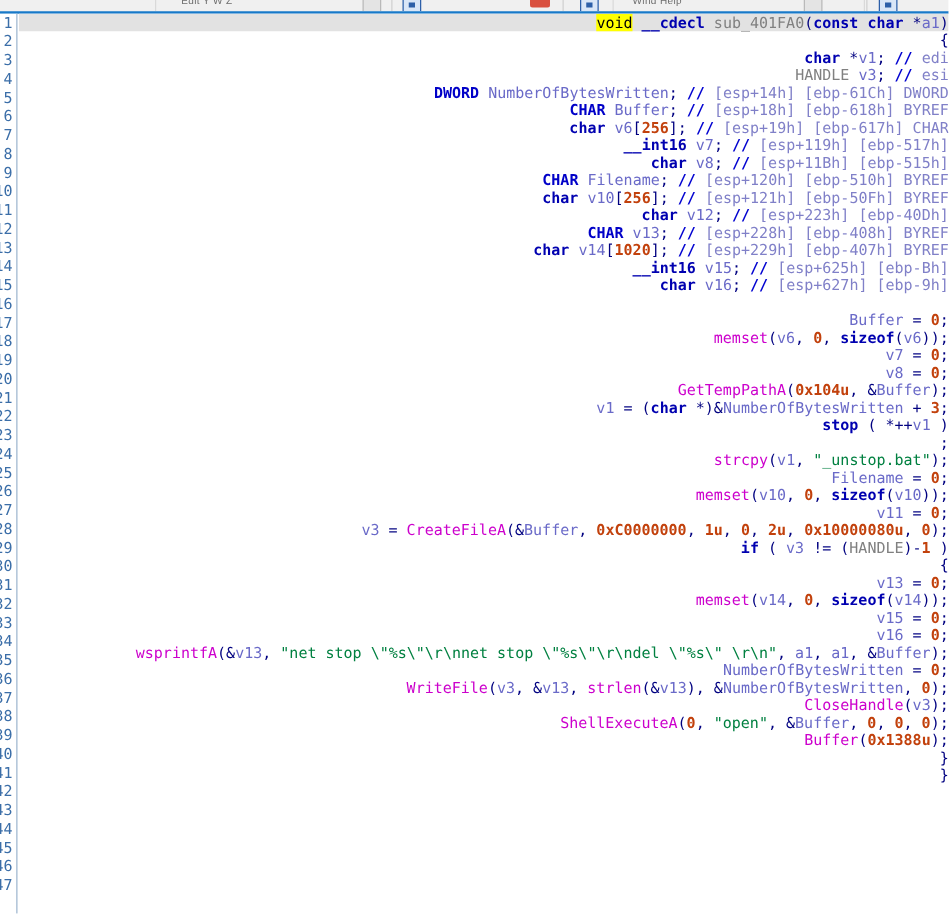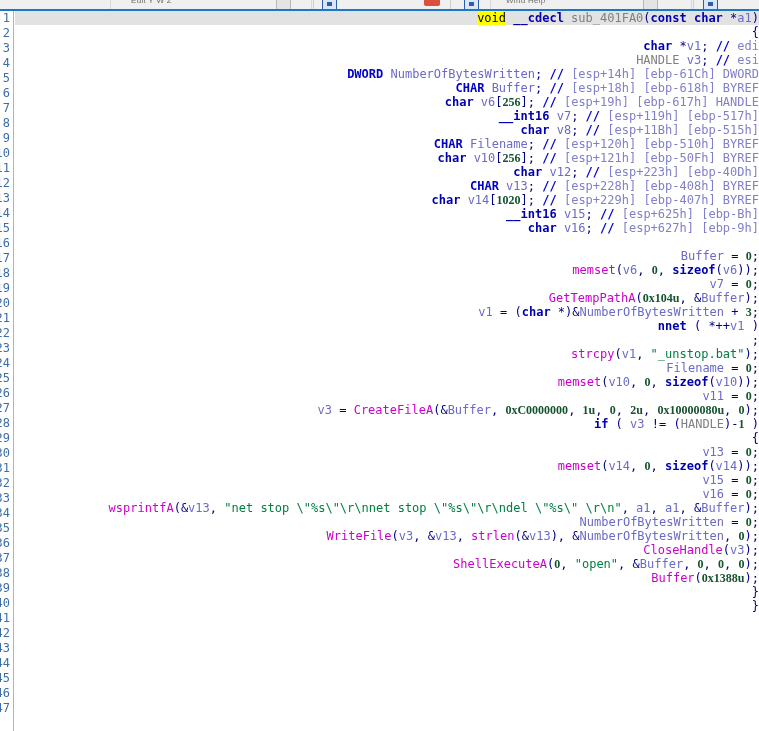--- a/index.html
+++ b/index.html
@@ -154,40 +154,40 @@
     background: #e2e2e2;
   }
 
   
   .t-kw      { color: #0000b0; font-weight: bold; }   
   .t-type    { color: #808080; }                      
   .t-type-b  { color: #0000c8; font-weight: bold; }   
   .t-var     { color: #6a6ac8; }                      
   .t-fn      { color: #cc00cc; }
   .t-str     { color: #008040; }                      
-  .t-num     { color: #14532d; font-weight: bold; font-family: Liberation Serif, serif; }   
+  .t-num     { color: #c2410c; font-weight: bold; }   
   .t-cmt     { color: #8080c8; }                      
   .t-cmtsl   { color: #0000d0; font-weight: bold; }   
   .t-punct   { color: #000080; }
   .t-fname   { color: #808080; }                      
   .t-hl      { background: #ffff00; color: #000000; } 
 
   .scrollbar-v {
     position: absolute;
     top: 0; right: 0;
     width: 0px; height: 100%;
   }
 </style>
 </head>
 <body>
 
 <div id="app">
 
   <div class="toolbar-strip">
-    <div class="tb-group" style="left:110px; width:200px;">
+    <div class="tb-group" style="left:124px; width:200px;">
       <div class="tb-ghost-text" style="left:20px;">Edit  Y  W  Z</div>
       <div class="tb-btn" style="left:165px;"></div>
     </div>
     <div class="tb-sep" style="left:313px;"></div>
     <div class="tb-ico-blue" style="left:322px;"></div>
     <div class="tb-ico-red" style="left:424px;"></div>
     <div class="tb-sep" style="left:450px;"></div>
     <div class="tb-ico-blue" style="left:464px;"></div>
     <div class="tb-group" style="left:490px; width:200px;">
       <div class="tb-ghost-text" style="left:15px;">Wind  Help</div>
@@ -252,37 +252,38 @@
     </div>
 
     <div class="code-area">
       <div class="code-lines" id="code-lines">
           <div class="cline current"><span class="t-hl">void</span> <span class="t-kw">__cdecl</span> <span class="t-fname">sub_401FA0</span><span class="t-punct">(</span><span class="t-kw">const</span> <span class="t-kw">char</span> <span class="t-punct">*</span><span class="t-var">a1</span><span class="t-punct">)</span></div>
           <div class="cline"><span class="t-punct">{</span></div>
           <div class="cline">  <span class="t-kw">char</span> <span class="t-punct">*</span><span class="t-var">v1</span><span class="t-punct">;</span> <span class="t-cmtsl">//</span><span class="t-cmt"> edi</span></div>
           <div class="cline">  <span class="t-type">HANDLE</span> <span class="t-var">v3</span><span class="t-punct">;</span> <span class="t-cmtsl">//</span><span class="t-cmt"> esi</span></div>
           <div class="cline">  <span class="t-type-b">DWORD</span> <span class="t-var">NumberOfBytesWritten</span><span class="t-punct">;</span> <span class="t-cmtsl">//</span><span class="t-cmt"> [esp+14h] [ebp-61Ch] DWORD</span></div>
           <div class="cline">  <span class="t-type-b">CHAR</span> <span class="t-var">Buffer</span><span class="t-punct">;</span> <span class="t-cmtsl">//</span><span class="t-cmt"> [esp+18h] [ebp-618h] BYREF</span></div>
-          <div class="cline">  <span class="t-kw">char</span> <span class="t-var">v6</span><span class="t-punct">[</span><span class="t-num">256</span><span class="t-punct">]</span><span class="t-punct">;</span> <span class="t-cmtsl">//</span><span class="t-cmt"> [esp+19h] [ebp-617h] HANDLE</span></div>
+          <div class="cline">  <span class="t-kw">char</span> <span class="t-var">v6</span><span class="t-punct">[</span><span class="t-num">256</span><span class="t-punct">]</span><span class="t-punct">;</span> <span class="t-cmtsl">//</span><span class="t-cmt"> [esp+19h] [ebp-617h] CHAR</span></div>
           <div class="cline">  <span class="t-kw">__int16</span> <span class="t-var">v7</span><span class="t-punct">;</span> <span class="t-cmtsl">//</span><span class="t-cmt"> [esp+119h] [ebp-517h]</span></div>
           <div class="cline">  <span class="t-kw">char</span> <span class="t-var">v8</span><span class="t-punct">;</span> <span class="t-cmtsl">//</span><span class="t-cmt"> [esp+11Bh] [ebp-515h]</span></div>
           <div class="cline">  <span class="t-type-b">CHAR</span> <span class="t-var">Filename</span><span class="t-punct">;</span> <span class="t-cmtsl">//</span><span class="t-cmt"> [esp+120h] [ebp-510h] BYREF</span></div>
           <div class="cline">  <span class="t-kw">char</span> <span class="t-var">v10</span><span class="t-punct">[</span><span class="t-num">256</span><span class="t-punct">]</span><span class="t-punct">;</span> <span class="t-cmtsl">//</span><span class="t-cmt"> [esp+121h] [ebp-50Fh] BYREF</span></div>
           <div class="cline">  <span class="t-kw">char</span> <span class="t-var">v12</span><span class="t-punct">;</span> <span class="t-cmtsl">//</span><span class="t-cmt"> [esp+223h] [ebp-40Dh]</span></div>
           <div class="cline">  <span class="t-type-b">CHAR</span> <span class="t-var">v13</span><span class="t-punct">;</span> <span class="t-cmtsl">//</span><span class="t-cmt"> [esp+228h] [ebp-408h] BYREF</span></div>
           <div class="cline">  <span class="t-kw">char</span> <span class="t-var">v14</span><span class="t-punct">[</span><span class="t-num">1020</span><span class="t-punct">]</span><span class="t-punct">;</span> <span class="t-cmtsl">//</span><span class="t-cmt"> [esp+229h] [ebp-407h] BYREF</span></div>
           <div class="cline">  <span class="t-kw">__int16</span> <span class="t-var">v15</span><span class="t-punct">;</span> <span class="t-cmtsl">//</span><span class="t-cmt"> [esp+625h] [ebp-Bh]</span></div>
           <div class="cline">  <span class="t-kw">char</span> <span class="t-var">v16</span><span class="t-punct">;</span> <span class="t-cmtsl">//</span><span class="t-cmt"> [esp+627h] [ebp-9h]</span></div>
           <div class="cline">&nbsp;</div>
           <div class="cline">  <span class="t-var">Buffer</span> <span class="t-punct">=</span> <span class="t-num">0</span><span class="t-punct">;</span></div>
           <div class="cline">  <span class="t-fn">memset</span><span class="t-punct">(</span><span class="t-var">v6</span><span class="t-punct">,</span> <span class="t-num">0</span><span class="t-punct">,</span> <span class="t-kw">sizeof</span><span class="t-punct">(</span><span class="t-var">v6</span><span class="t-punct">)</span><span class="t-punct">)</span><span class="t-punct">;</span></div>
           <div class="cline">  <span class="t-var">v7</span> <span class="t-punct">=</span> <span class="t-num">0</span><span class="t-punct">;</span></div>
+          <div class="cline">  <span class="t-var">v8</span> <span class="t-punct">=</span> <span class="t-num">0</span><span class="t-punct">;</span></div>
           <div class="cline">  <span class="t-fn">GetTempPathA</span><span class="t-punct">(</span><span class="t-num">0x104u</span><span class="t-punct">,</span> <span class="t-punct">&amp;</span><span class="t-var">Buffer</span><span class="t-punct">)</span><span class="t-punct">;</span></div>
           <div class="cline">  <span class="t-var">v1</span> <span class="t-punct">=</span> <span class="t-punct">(</span><span class="t-kw">char</span> <span class="t-punct">*</span><span class="t-punct">)</span><span class="t-punct">&amp;</span><span class="t-var">NumberOfBytesWritten</span> <span class="t-punct">+</span> <span class="t-num">3</span><span class="t-punct">;</span></div>
-          <div class="cline">  <span class="t-kw">nnet</span> <span class="t-punct">(</span> <span class="t-punct">*</span><span class="t-punct">+</span><span class="t-punct">+</span><span class="t-var">v1</span> <span class="t-punct">)</span></div>
+          <div class="cline">  <span class="t-kw">stop</span> <span class="t-punct">(</span> <span class="t-punct">*</span><span class="t-punct">+</span><span class="t-punct">+</span><span class="t-var">v1</span> <span class="t-punct">)</span></div>
           <div class="cline">    <span class="t-punct">;</span></div>
           <div class="cline">  <span class="t-fn">strcpy</span><span class="t-punct">(</span><span class="t-var">v1</span><span class="t-punct">,</span> <span class="t-str">"_unstop.bat"</span><span class="t-punct">)</span><span class="t-punct">;</span></div>
           <div class="cline">  <span class="t-var">Filename</span> <span class="t-punct">=</span> <span class="t-num">0</span><span class="t-punct">;</span></div>
           <div class="cline">  <span class="t-fn">memset</span><span class="t-punct">(</span><span class="t-var">v10</span><span class="t-punct">,</span> <span class="t-num">0</span><span class="t-punct">,</span> <span class="t-kw">sizeof</span><span class="t-punct">(</span><span class="t-var">v10</span><span class="t-punct">)</span><span class="t-punct">)</span><span class="t-punct">;</span></div>
           <div class="cline">  <span class="t-var">v11</span> <span class="t-punct">=</span> <span class="t-num">0</span><span class="t-punct">;</span></div>
           <div class="cline">  <span class="t-var">v3</span> <span class="t-punct">=</span> <span class="t-fn">CreateFileA</span><span class="t-punct">(</span><span class="t-punct">&amp;</span><span class="t-var">Buffer</span><span class="t-punct">,</span> <span class="t-num">0xC0000000</span><span class="t-punct">,</span> <span class="t-num">1u</span><span class="t-punct">,</span> <span class="t-num">0</span><span class="t-punct">,</span> <span class="t-num">2u</span><span class="t-punct">,</span> <span class="t-num">0x10000080u</span><span class="t-punct">,</span> <span class="t-num">0</span><span class="t-punct">)</span><span class="t-punct">;</span></div>
           <div class="cline">  <span class="t-kw">if</span> <span class="t-punct">(</span> <span class="t-var">v3</span> <span class="t-punct">!</span><span class="t-punct">=</span> <span class="t-punct">(</span><span class="t-type">HANDLE</span><span class="t-punct">)</span><span class="t-punct">-</span><span class="t-num">1</span> <span class="t-punct">)</span></div>
           <div class="cline">  <span class="t-punct">{</span></div>
           <div class="cline">    <span class="t-var">v13</span> <span class="t-punct">=</span> <span class="t-num">0</span><span class="t-punct">;</span></div>
           <div class="cline">    <span class="t-fn">memset</span><span class="t-punct">(</span><span class="t-var">v14</span><span class="t-punct">,</span> <span class="t-num">0</span><span class="t-punct">,</span> <span class="t-kw">sizeof</span><span class="t-punct">(</span><span class="t-var">v14</span><span class="t-punct">)</span><span class="t-punct">)</span><span class="t-punct">;</span></div>

